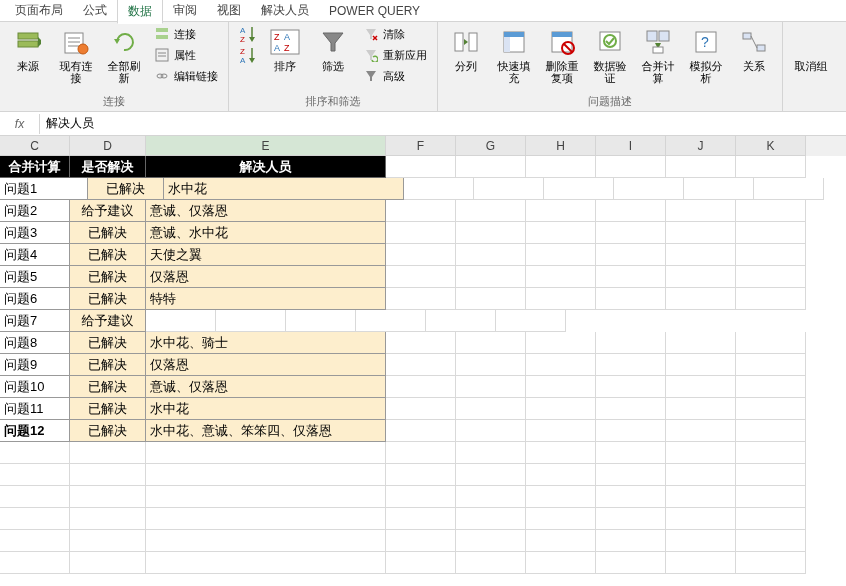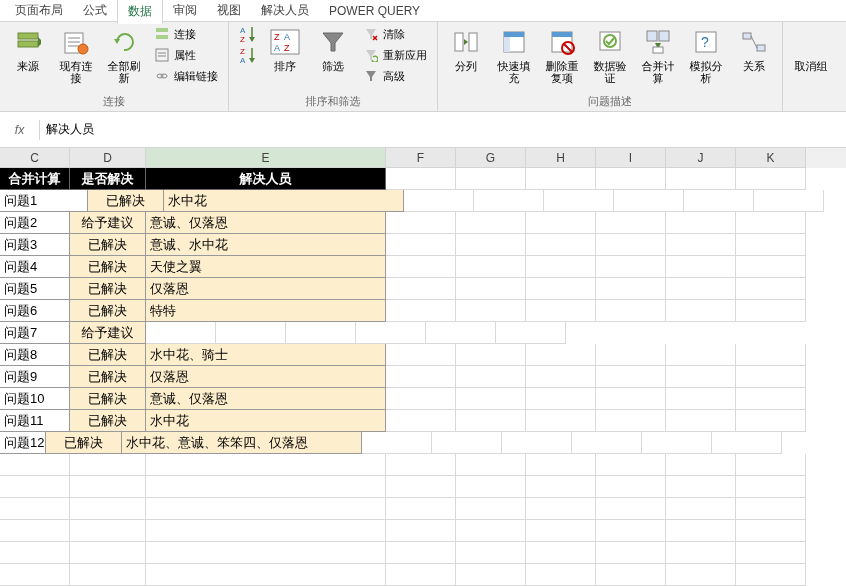--- a/index.html
+++ b/index.html
@@ -19,21 +19,21 @@
   .ribbon-btn-lg { display: flex; flex-direction: column; align-items: center; width: 44px; padding: 2px; cursor: pointer; }
   .ribbon-btn-lg .icon { width: 32px; height: 32px; display: flex; align-items: center; justify-content: center; }
   .ribbon-btn-lg .lbl { font-size: 11px; text-align: center; line-height: 1.1; margin-top: 2px; }
   
   .ribbon-btn-sm { display: flex; align-items: center; gap: 4px; padding: 2px 4px; cursor: pointer; font-size: 11px; white-space: nowrap; }
   .ribbon-btn-sm .icon { width: 16px; height: 16px; display: inline-flex; align-items: center; justify-content: center; }
   
   .ribbon-stack { display: flex; flex-direction: column; gap: 1px; }
   
   
-  .formula-bar { display: flex; align-items: center; height: 36px; border-bottom: 1px solid #d4d4d4; background: #fff; }
+  .formula-bar { display: flex; align-items: center; height: 24px; border-bottom: 1px solid #d4d4d4; background: #fff; }
   .fx-label { width: 40px; text-align: center; font-style: italic; color: #666; border-right: 1px solid #d4d4d4; padding: 3px 0; }
   .formula-input { flex: 1; padding: 3px 6px; border: none; outline: none; font-size: 12px; }
   
   
   .grid-container { position: relative; overflow: hidden; background: #fff; }
   
   .col-headers { display: flex; height: 20px; background: #f0f0f0; }
   .col-header { border-right: 1px solid #d4d4d4; border-bottom: 1px solid #d4d4d4; text-align: center; font-size: 12px; color: #444; line-height: 20px; background: #e8e8e8; }
   .col-header.selected { background: #d5e6d5; }
   
@@ -440,21 +440,21 @@
         <div class="cell data-d" style="width: 76px;">已解决</div>
         <div class="cell data-e" style="width: 240px;">水中花</div>
         <div class="cell empty" style="width: 70px;"></div>
         <div class="cell empty" style="width: 70px;"></div>
         <div class="cell empty" style="width: 70px;"></div>
         <div class="cell empty" style="width: 70px;"></div>
         <div class="cell empty" style="width: 70px;"></div>
         <div class="cell empty" style="width: 70px;"></div>
       </div>
       <div class="grid-row">
-        <div class="cell data-c" style="width: 46px;">问题12</div>
+        <div class="cell data-c" style="width: 70px; font-weight: bold;">问题12</div>
         <div class="cell data-d" style="width: 76px;">已解决</div>
         <div class="cell data-e" style="width: 240px;">水中花、意诚、笨笨四、仅落恩</div>
         <div class="cell empty" style="width: 70px;"></div>
         <div class="cell empty" style="width: 70px;"></div>
         <div class="cell empty" style="width: 70px;"></div>
         <div class="cell empty" style="width: 70px;"></div>
         <div class="cell empty" style="width: 70px;"></div>
         <div class="cell empty" style="width: 70px;"></div>
       </div>
       <div class="grid-row">

